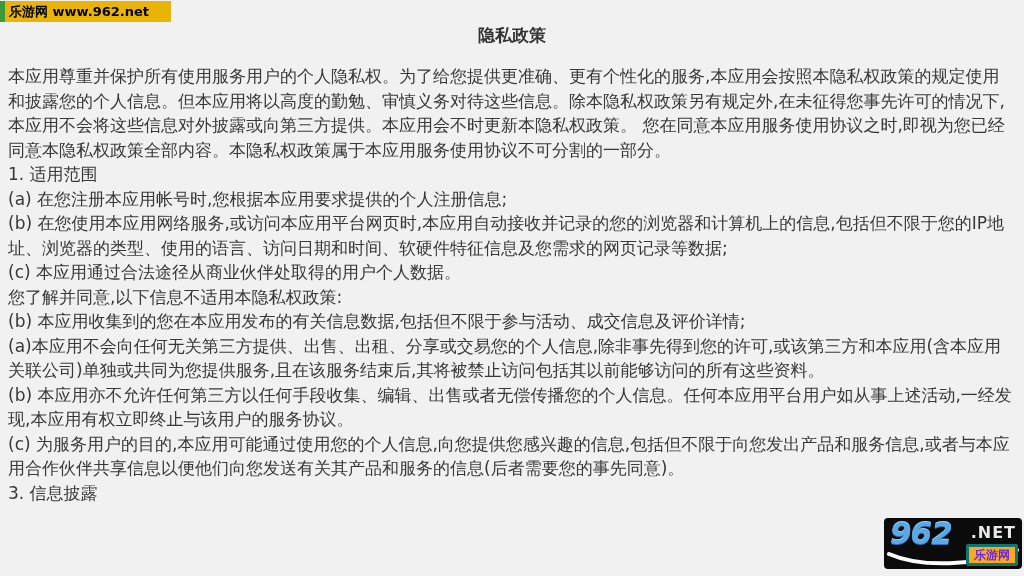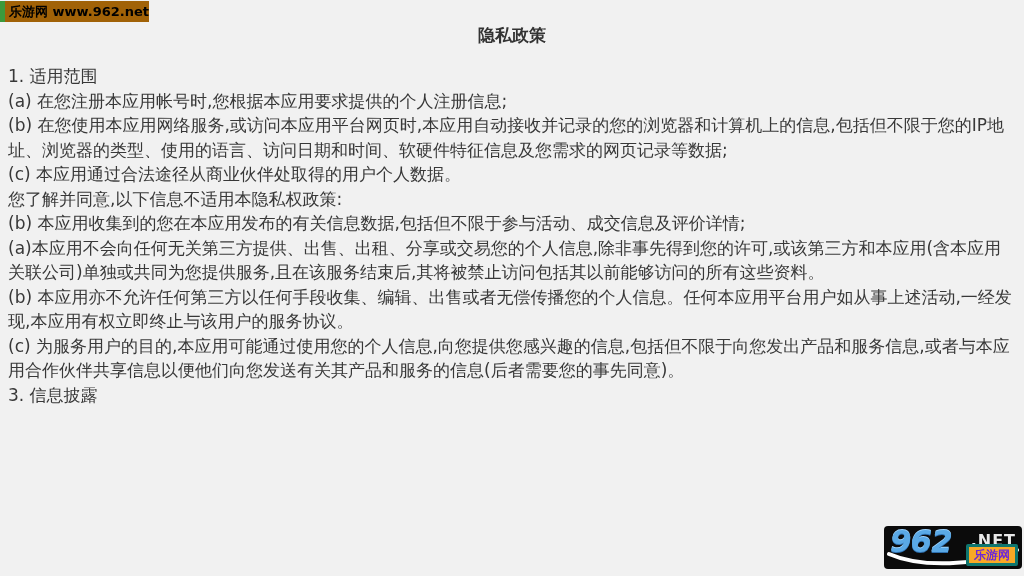--- a/index.html
+++ b/index.html
@@ -14,23 +14,23 @@
   
   .site-tag {
     position:absolute; top:1px; left:0;
     display:flex; align-items:stretch;
     z-index:5;
   }
   .site-tag .fav {
     width:5px; height:21px; background:#3c9a3c;
   }
   .site-tag .label {
-    background:#a16207; color:#000000;
+    background:#eab308; color:#000000;
     font-size:13px; font-weight:bold;
-    line-height:21px; padding:0 0 0 4px;
+    line-height:21px; padding:0 22px 0 4px;
     white-space:nowrap;
   }
   
   .page-title {
     margin:23px 0 0 0;
     text-align:center;
     font-size:17px; font-weight:bold;
     line-height:24px;
     color:#333333;
   }
@@ -40,21 +40,21 @@
     padding:0 8px;
     font-size:17px;
     line-height:24.5px;
     color:#383838;
     text-align:left;
   }
   .para { word-break:break-all; }
   
   .watermark {
     position:absolute; right:2px; bottom:7px;
-    width:138px; height:43px;
+    width:138px; height:51px;
     background:#0b0b0b;
     border-radius:4px;
     overflow:hidden;
     z-index:5;
     margin-left:12px;
   }
   .wm-962 {
     position:absolute; left:6px; top:-3px;
     font-size:31px; font-weight:bold; font-style:italic;
     color:#5aa9e6;
@@ -83,20 +83,21 @@
 <body>
 
 <div class="site-tag">
   <span class="fav"></span>
   <span class="label">乐游网 www.962.net</span>
 </div>
 
 <h1 class="page-title">隐私政策</h1>
 
 <div class="policy-content">
+    <div class="para">本应用尊重并保护所有使用服务用户的个人隐私权。为了给您提供更准确、更有个性化的服务,本应用会按照本隐私权政策的规定使用和披露您的个人信息。但本应用将以高度的勤勉、审慎义务对待这些信息。除本隐私权政策另有规定外,在未征得您事先许可的情况下,本应用不会将这些信息对外披露或向第三方提供。本应用会不时更新本隐私权政策。 您在同意本应用服务使用协议之时,即视为您已经同意本隐私权政策全部内容。本隐私权政策属于本应用服务使用协议不可分割的一部分。</div>
     <div class="para">1. 适用范围</div>
     <div class="para">(a) 在您注册本应用帐号时,您根据本应用要求提供的个人注册信息;</div>
     <div class="para">(b) 在您使用本应用网络服务,或访问本应用平台网页时,本应用自动接收并记录的您的浏览器和计算机上的信息,包括但不限于您的IP地址、浏览器的类型、使用的语言、访问日期和时间、软硬件特征信息及您需求的网页记录等数据;</div>
     <div class="para">(c) 本应用通过合法途径从商业伙伴处取得的用户个人数据。</div>
     <div class="para">您了解并同意,以下信息不适用本隐私权政策:</div>
     <div class="para">(b) 本应用收集到的您在本应用发布的有关信息数据,包括但不限于参与活动、成交信息及评价详情;</div>
     <div class="para">(a)本应用不会向任何无关第三方提供、出售、出租、分享或交易您的个人信息,除非事先得到您的许可,或该第三方和本应用(含本应用关联公司)单独或共同为您提供服务,且在该服务结束后,其将被禁止访问包括其以前能够访问的所有这些资料。</div>
     <div class="para">(b) 本应用亦不允许任何第三方以任何手段收集、编辑、出售或者无偿传播您的个人信息。任何本应用平台用户如从事上述活动,一经发现,本应用有权立即终止与该用户的服务协议。</div>
     <div class="para">(c) 为服务用户的目的,本应用可能通过使用您的个人信息,向您提供您感兴趣的信息,包括但不限于向您发出产品和服务信息,或者与本应用合作伙伴共享信息以便他们向您发送有关其产品和服务的信息(后者需要您的事先同意)。</div>
     <div class="para">3. 信息披露</div>

